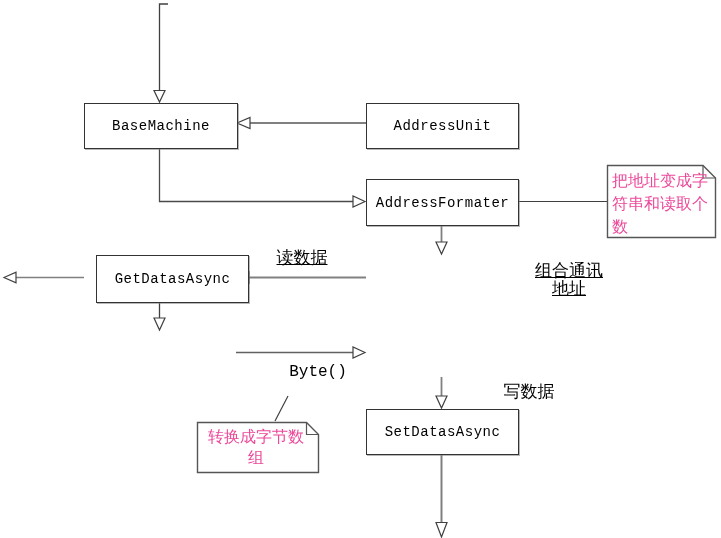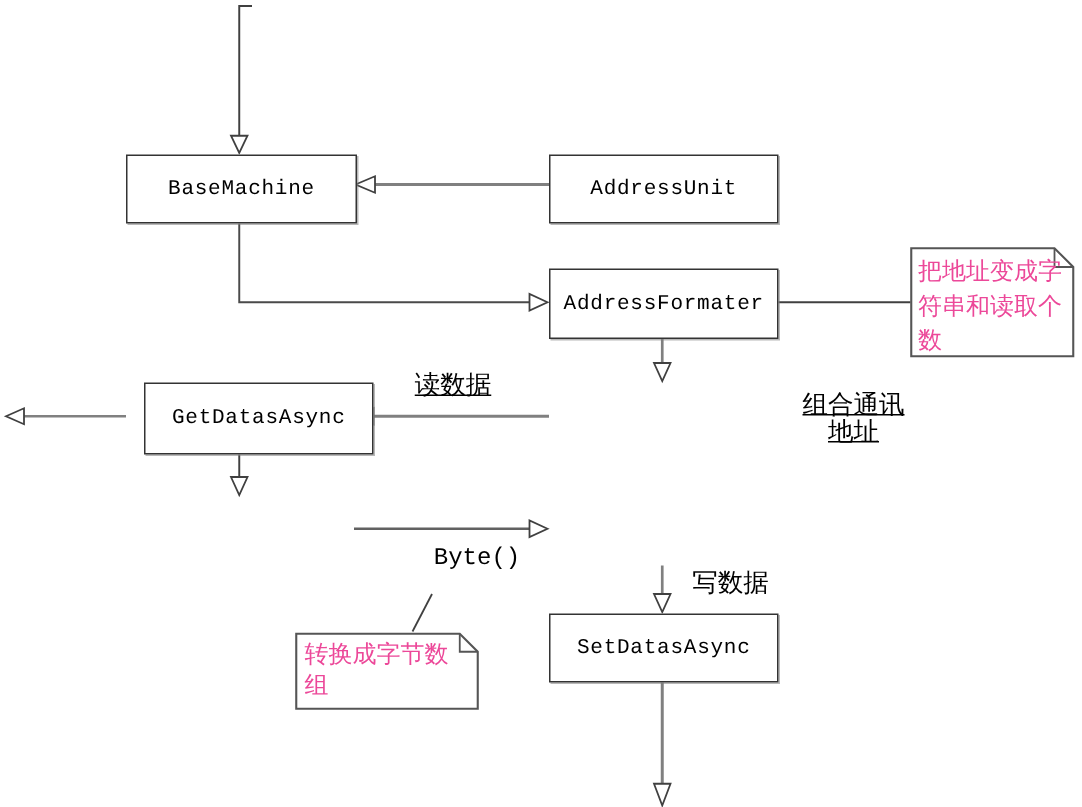--- a/index.html
+++ b/index.html
@@ -8,28 +8,28 @@
   .wires{position:absolute;left:0;top:0;}
   .node{position:absolute;background:#ffffff;border:1px solid #333333;
         box-shadow:1px 1px 0 rgba(125,125,125,.55);
         display:flex;align-items:center;justify-content:center;
         font-family:"Liberation Mono","DejaVu Sans Mono",monospace;
         font-size:14px;color:#000000;letter-spacing:0.5px;}
   .note-text{position:absolute;color:#ec4899;
         font-family:"DejaVu Sans",sans-serif;
         font-size:16px;word-break:break-all;}
   .n1{left:612px;top:169px;width:100px;line-height:23px;text-align:left;}
-  .n2{left:203px;top:426px;width:106px;line-height:21px;font-family:Liberation Serif, serif;}
+  .n2{left:203px;top:426px;width:106px;line-height:21px;text-align:center;}
   .edge-label{position:absolute;color:#000000;text-align:center;
         font-family:"DejaVu Sans",sans-serif;font-size:17px;line-height:18px;}
   .lbl-read{left:272px;top:248px;width:60px;text-decoration:underline;}
   .lbl-combine{left:531px;top:261px;width:76px;text-decoration:underline;}
   .lbl-byte{left:256px;top:363px;width:60px;
         font-family:"Liberation Mono","DejaVu Sans Mono",monospace;font-size:16px;margin-left:32px;}
-  .lbl-write{left:458px;top:382px;width:58px;font-family:Liberation Mono, monospace;}
+  .lbl-write{left:500px;top:382px;width:58px;}
 </style>
 </head>
 <body>
 
 <div class="stage">
 
   <svg class="wires" width="721" height="538" viewBox="0 0 721 538">
 
     <polyline points="168,4 159.5,4 159.5,91" fill="none" stroke="#404040" stroke-width="1.3"></polyline>
     <path d="M154,90.5 L165,90.5 L159.5,102 Z" fill="#ffffff" stroke="#404040" stroke-width="1.2"></path>

